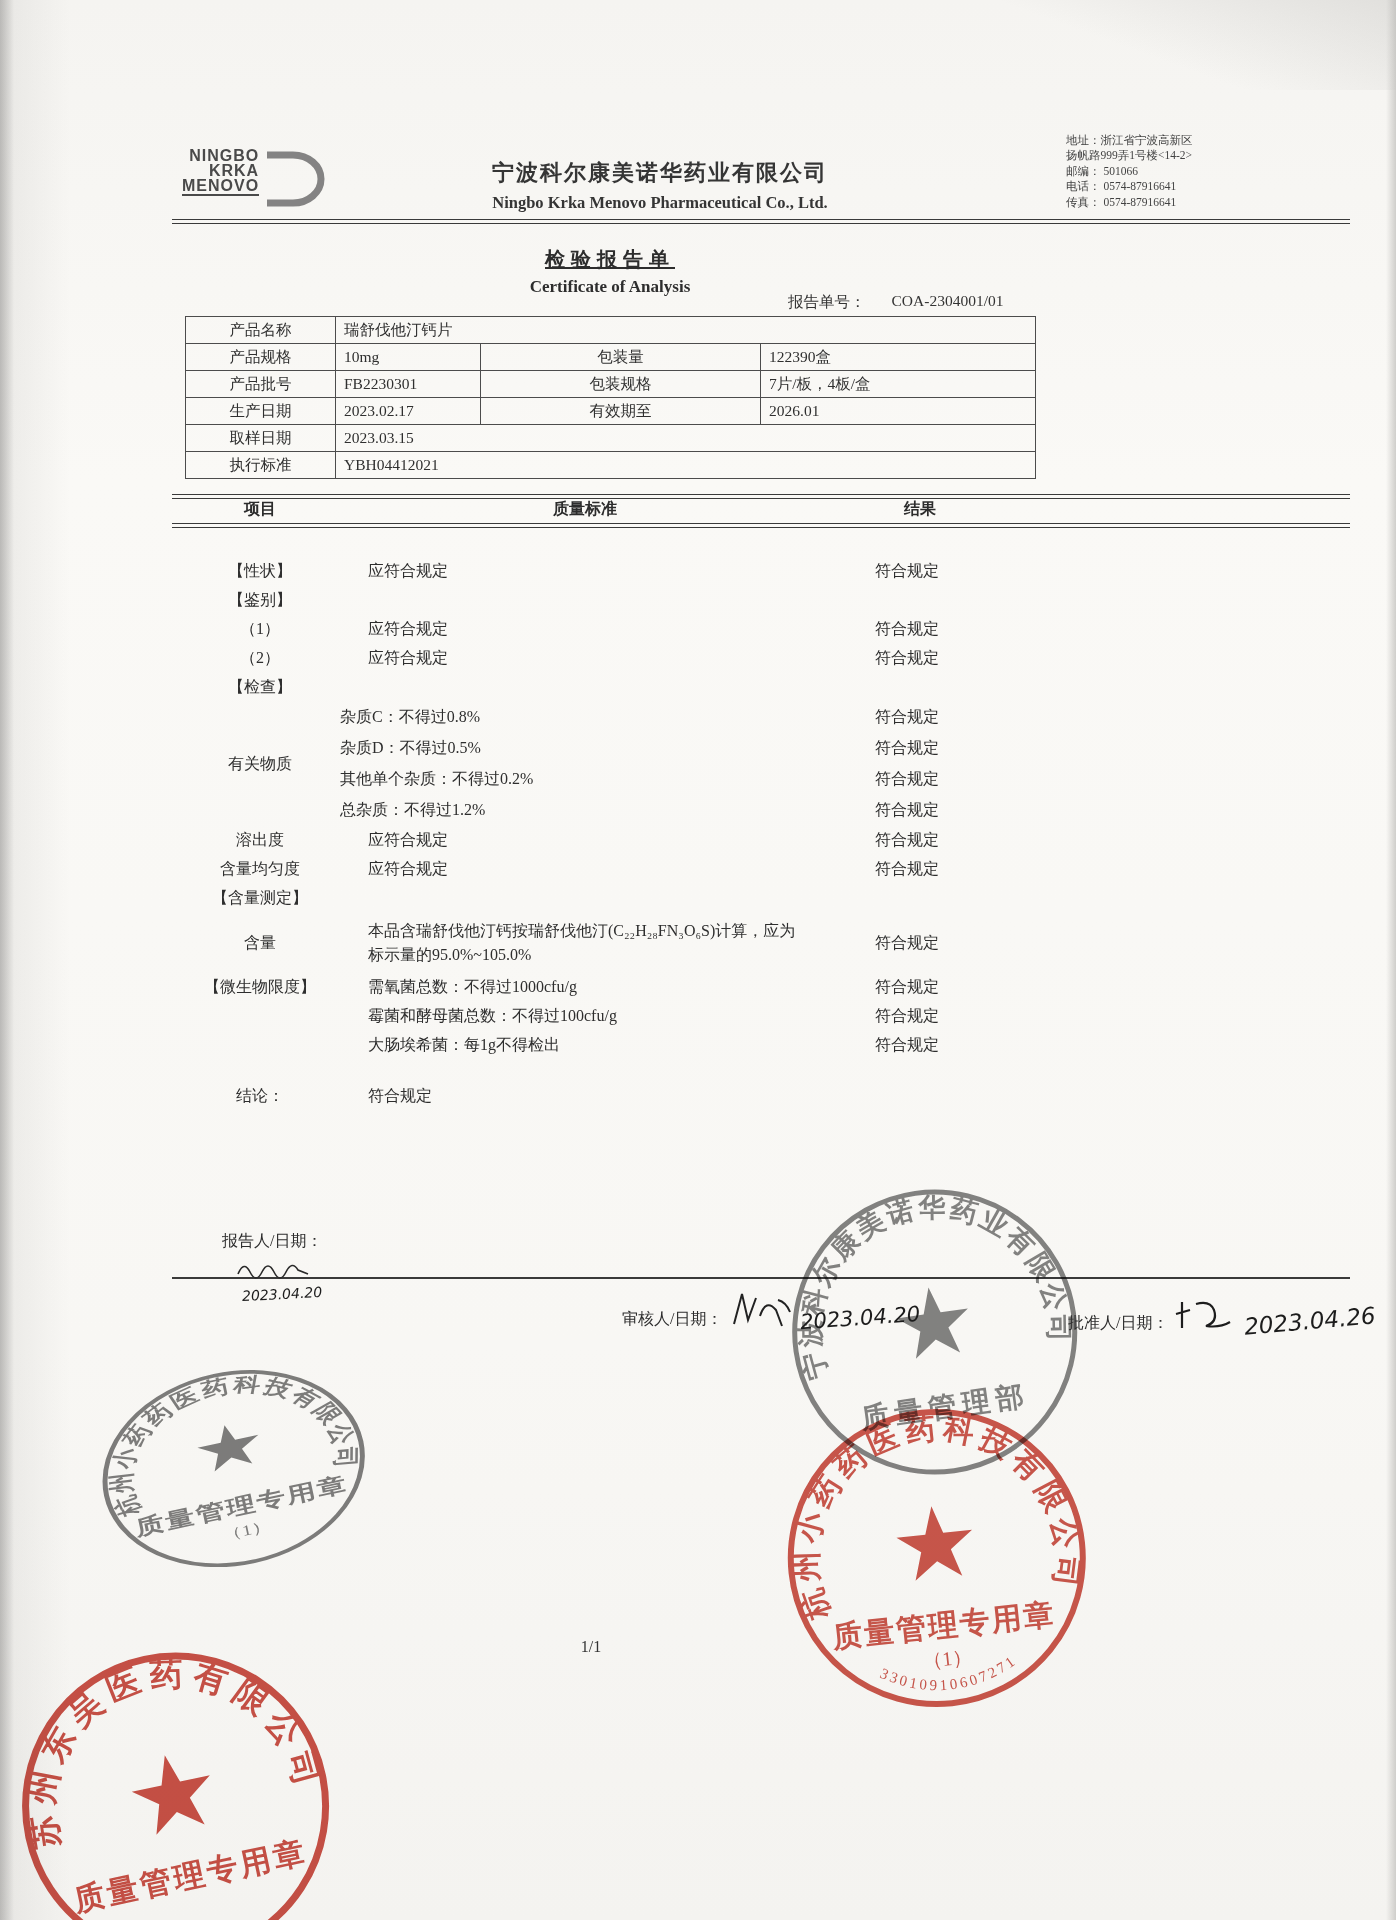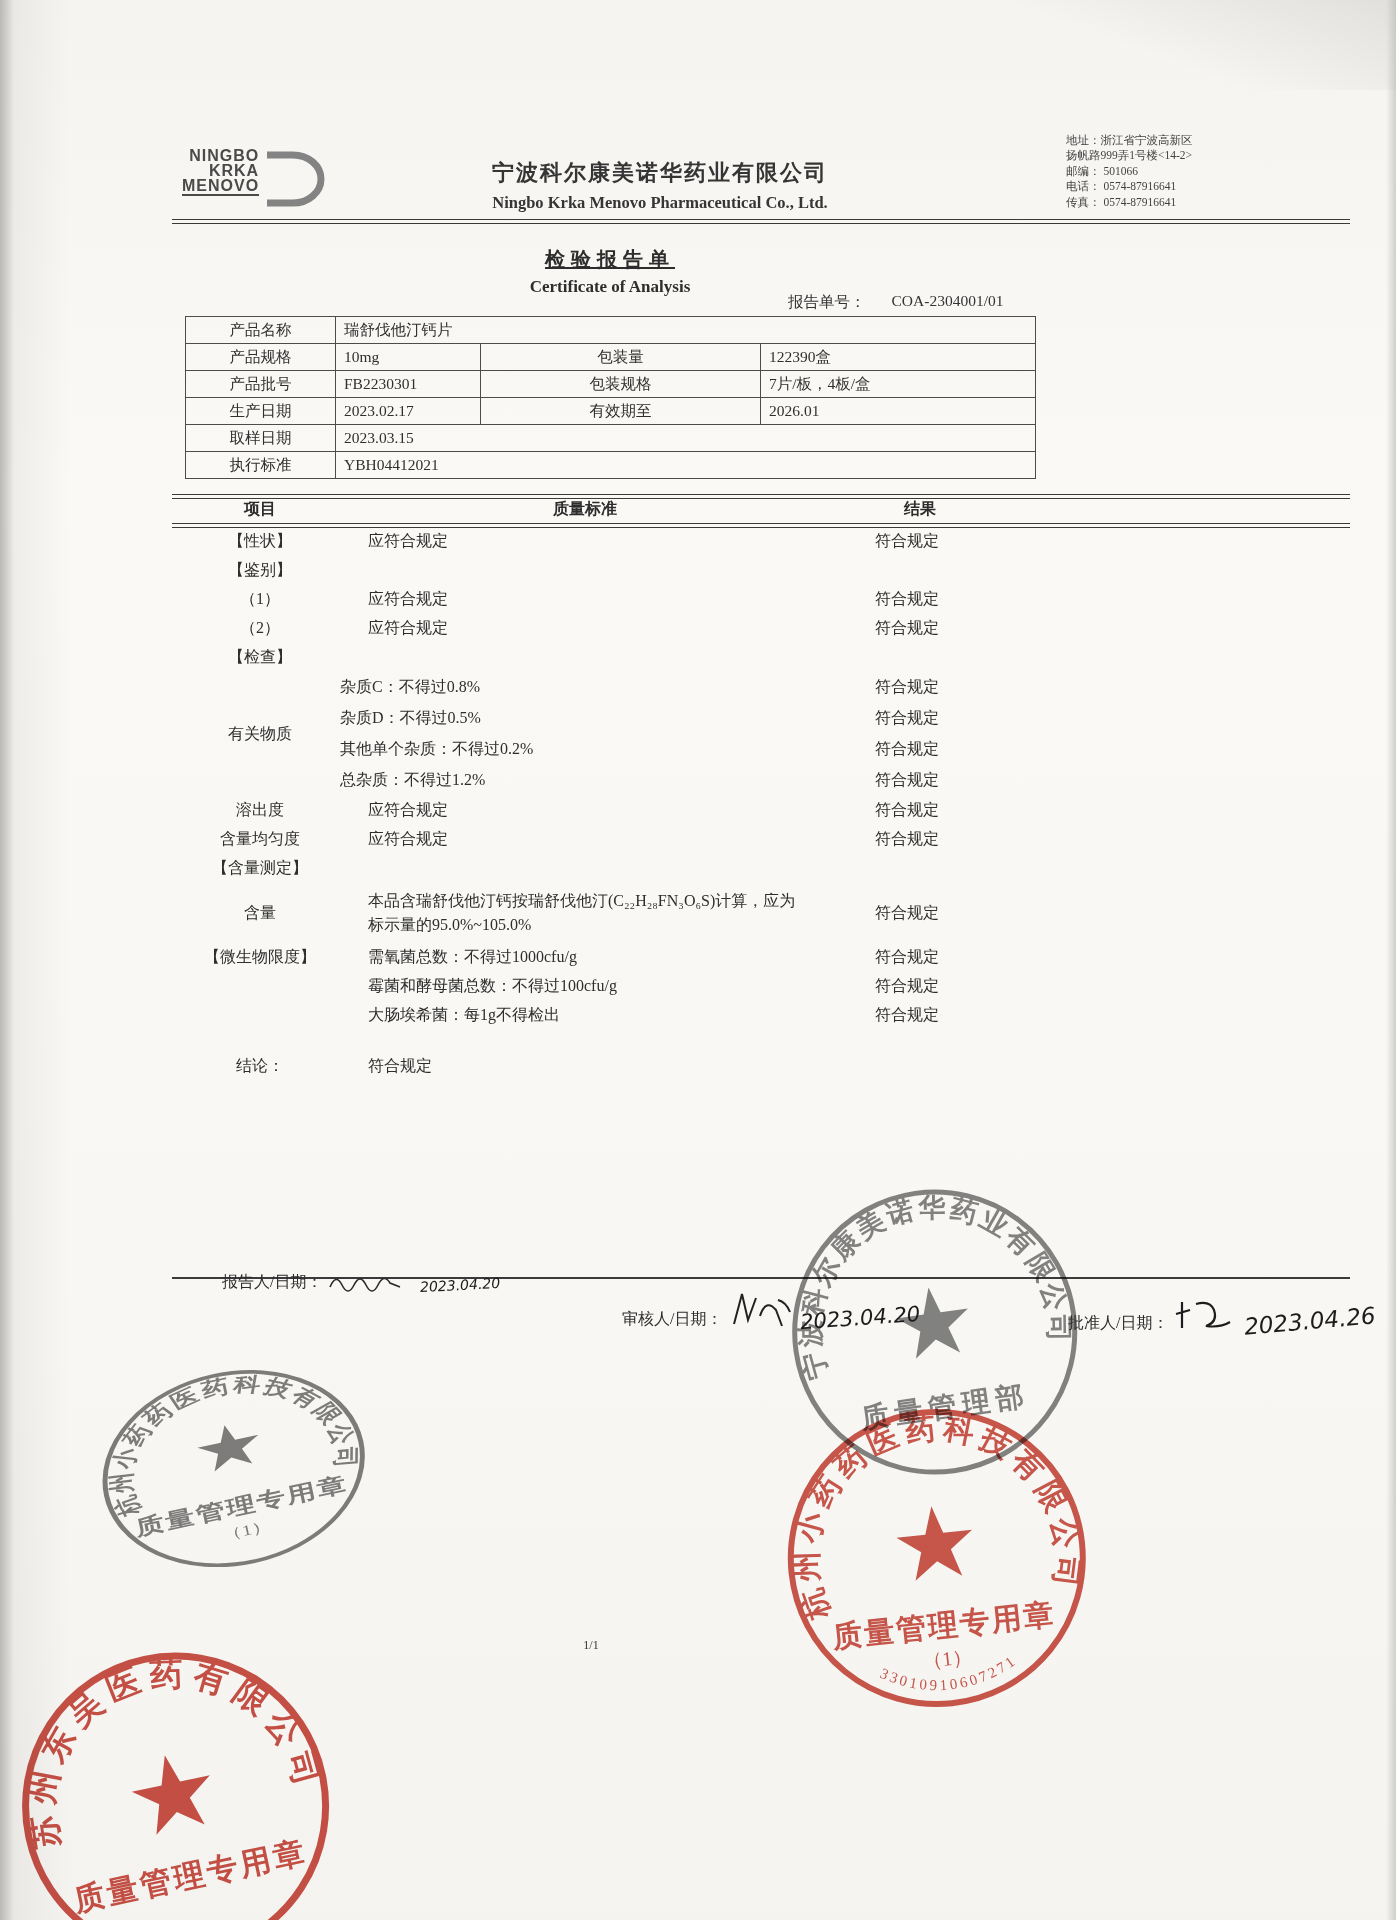--- a/index.html
+++ b/index.html
@@ -44,44 +44,44 @@
   table.prod{position:absolute;left:185px;top:316px;width:850px;border-collapse:collapse;
     font-size:15.5px;border:1.5px solid #3f3f3f;table-layout:fixed;color:#2f2f2f;}
   table.prod td{border:1px solid #4c4c4c;height:27px;padding:0 8px;overflow:hidden;white-space:nowrap;}
   table.prod td.lab{text-align:center;}
   table.prod td.mid{text-align:center;}
 
   
   .rt-head{position:absolute;left:180px;top:499px;width:830px;display:grid;
     grid-template-columns:160px 490px 180px;font-size:16px;font-weight:600;color:#2c2c2c;}
   .rt-head div{text-align:center;}
-  .rt-body{position:absolute;left:180px;top:527px;width:840px;font-size:16px;color:#2e2e2e;}
+  .rt-body{position:absolute;left:180px;top:557px;width:840px;font-size:16px;color:#2e2e2e;}
   .rt-row{display:grid;grid-template-columns:160px 490px 180px;min-height:29px;align-items:center;}
   .rt-row .ci{text-align:center;}
   .rt-row .cs{white-space:pre-line;margin-left:28px;}
   .rt-row .cr{padding-left:45px;}
   .rt-group{display:grid;grid-template-columns:160px 490px 180px;align-items:center;}
   .rt-group .glines>div{min-height:31px;display:flex;align-items:center;}
   .rt-group .grres>div{min-height:31px;display:flex;align-items:center;padding-left:45px;}
   .rt-row.assay{min-height:60px;}
   .rt-row.assay .cs{line-height:24px;}
   .rt-row.conclusion{margin-top:22px;}
 
   
   .sig{position:absolute;font-size:16px;color:#2d2d2d;display:flex;align-items:flex-end;gap:6px;z-index:6;}
   .hand{font-family:"DejaVu Sans",sans-serif;font-style:italic;color:#1c1c1c;}
-  .sig-reporter{left:222px;top:1271px;}
+  .sig-reporter{left:222px;top:1231px;flex-direction:column;}
   .sig-reporter .hand{font-size:14px;transform:rotate(-3deg);}
   .sig-reviewer{left:622px;top:1290px;}
   .sig-reviewer .hand{font-size:21px;transform:rotate(-4deg);}
   .sig-approver{left:1068px;top:1296px;}
   .sig-approver .hand{font-size:23px;transform:rotate(-5deg);}
   .scribble{display:inline-block;}
 
-  .page-num{position:absolute;left:556px;top:1638px;width:70px;text-align:center;font-size:12px;color:#333;}
+  .page-num{position:absolute;left:556px;top:1638px;width:70px;text-align:center;font-size:16px;color:#333;}
 
   
   .stamp{position:absolute;mix-blend-mode:multiply;}
   .stampA{left:84px;top:1318px;opacity:.78;transform:rotate(-12deg) scale(1,.73);}
   .stampB{left:780px;top:1177px;opacity:.8;transform:rotate(-8deg);}
   .stampC{left:777px;top:1398px;opacity:.85;transform:rotate(-6deg);}
   .stampD{left:6px;top:1636px;opacity:.88;transform:rotate(-12deg);}
   .stamp text{font-family:"Liberation Serif","DejaVu Serif",serif;}
 </style>
 </head>

